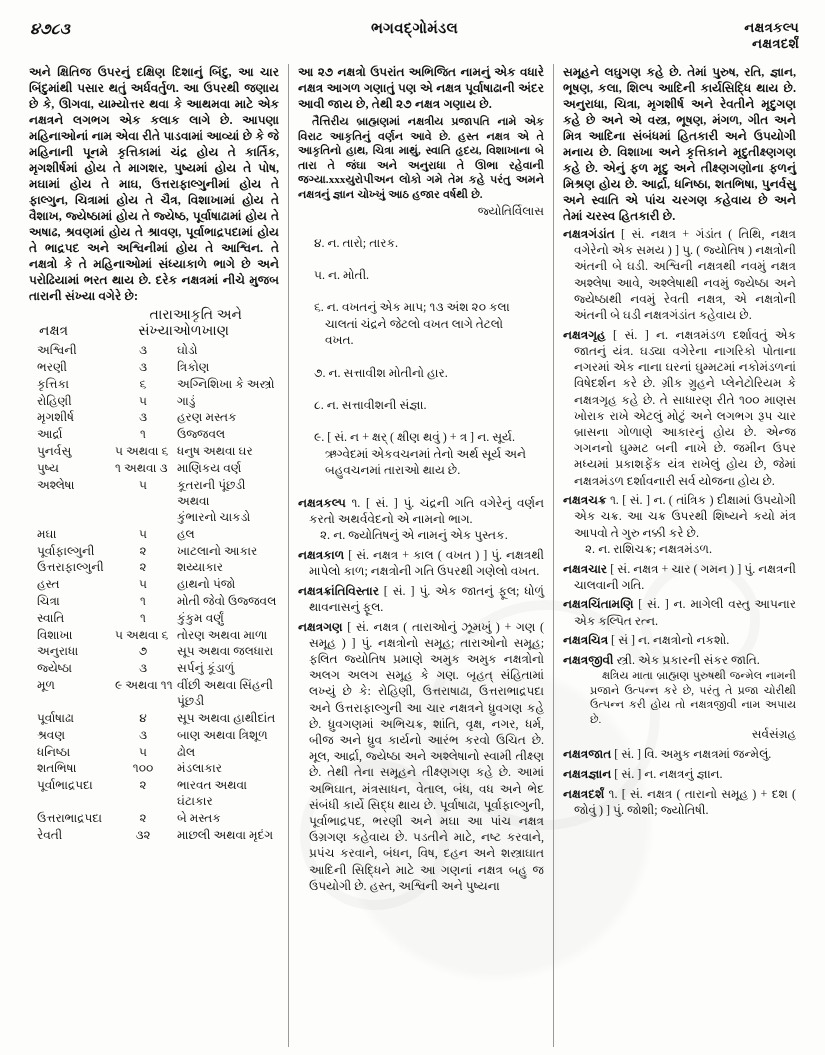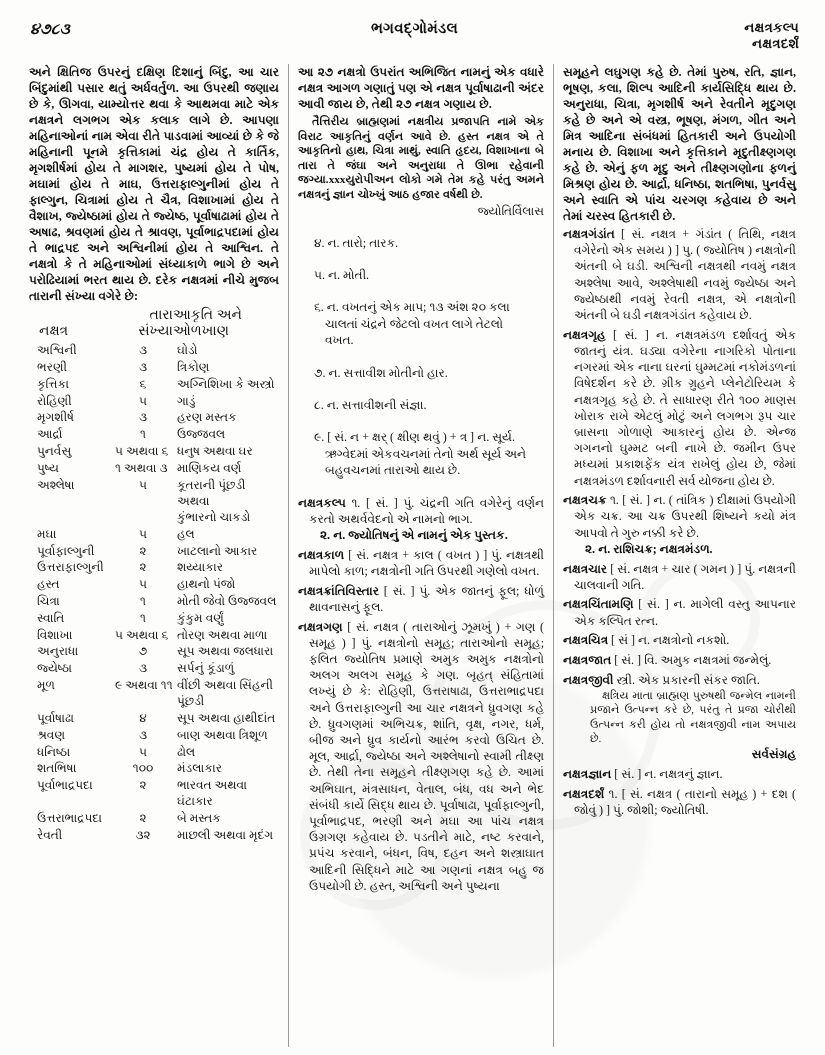--- a/index.html
+++ b/index.html
@@ -127,21 +127,20 @@
     padding-left: 11px;
     text-indent: -11px;
   }
   .hw {
     font-weight: bold;
   }
   .sense {
     display: block;
     padding-left: 11px;
     text-indent: 0;
-    font-weight: bold;
   }
   .subnote {
     display: block;
     font-size: 11.1px;
     line-height: 14.4px;
     padding-left: 16px;
     text-indent: 12px;
     text-align: justify;
   }
   .numline {
@@ -338,21 +337,21 @@
 
     <div class="col col-3">
       <p class="para">સમૂહને લઘુગણ કહે છે. તેમાં પુરુષ, રતિ, જ્ઞાન, ભૂષણ, કલા, શિલ્પ આદિની કાર્યસિદ્ધિ થાય છે. અનુરાધા, ચિત્રા, મૃગશીર્ષ અને રેવતીને મૃદુગણ કહે છે અને એ વસ્ત્ર, ભૂષણ, મંગળ, ગીત અને મિત્ર આદિના સંબંધમાં હિતકારી અને ઉપયોગી મનાય છે. વિશાખા અને કૃત્તિકાને મૃદુતીક્ષ્ણગણ કહે છે. એનું ફળ મૃદુ અને તીક્ષ્ણગણોના ફળનું મિશ્રણ હોય છે. આર્દ્રા, ધનિષ્ઠા, શતભિષા, પુનર્વસુ અને સ્વાતિ એ પાંચ ચરગણ કહેવાય છે અને તેમાં ચરસ્વ હિતકારી છે.</p>
       <div>
           <p class="entry"><span class="hw">નક્ષત્રગંડાંત</span><span> [ સં. નક્ષત્ર + ગંડાંત ( તિથિ, નક્ષત્ર વગેરેનો એક સમય ) ] પુ. ( જ્યોતિષ ) નક્ષત્રોની અંતની બે ઘડી. અશ્વિની નક્ષત્રથી નવમું નક્ષત્ર અશ્લેષા આવે, અશ્લેષાથી નવમું જ્યેષ્ઠા અને જ્યેષ્ઠાથી નવમું રેવતી નક્ષત્ર, એ નક્ષત્રોની અંતની બે ઘડી નક્ષત્રગંડાંત કહેવાય છે.</span></p>
           <p class="entry"><span class="hw">નક્ષત્રગૃહ</span><span> [ સં. ] ન. નક્ષત્રમંડળ દર્શાવતું એક જાતનું યંત્ર. ઘડ્યા વગેરેના નાગરિકો પોતાના નગરમાં એક નાના ઘરનાં ઘુમ્મટમાં નકોમંડળનાં વિષેદર્શન કરે છે. ગ્રીક ગ્રુહને પ્લેનેટોરિયમ કે નક્ષત્રગૃહ કહે છે. તે સાધારણ રીતે ૧૦૦ માણસ ખોરાક રાખે એટલું મોટું અને લગભગ રૂપ ચાર બ્રાસના ગોળાણે આકારનું હોય છે. એન્જ ગગનનો ઘુમ્મટ બની નાખે છે. જમીન ઉપર મધ્યમાં પ્રકાશફેંક યંત્ર રાખેલું હોય છે, જેમાં નક્ષત્રમંડળ દર્શાવનારી સર્વ યોજના હોય છે.</span></p>
           <p class="entry"><span class="hw">નક્ષત્રચક્ર</span><span> ૧. [ સં. ] ન. ( તાંત્રિક ) દીક્ષામાં ઉપયોગી એક ચક્ર. આ ચક્ર ઉપરથી શિષ્યને કયો મંત્ર આપવો તે ગુરુ નક્કી કરે છે.</span><span class="sense">૨. ન. રાશિચક્ર; નક્ષત્રમંડળ.</span></p>
           <p class="entry"><span class="hw">નક્ષત્રચાર</span><span> [ સં. નક્ષત્ર + ચાર ( ગમન ) ] પું. નક્ષત્રની ચાલવાની ગતિ.</span></p>
           <p class="entry"><span class="hw">નક્ષત્રચિંતામણિ</span><span> [ સં. ] ન. માગેલી વસ્તુ આપનાર એક કલ્પિત રત્ન.</span></p>
           <p class="entry"><span class="hw">નક્ષત્રચિત્ર</span><span> [ સં ] ન. નક્ષત્રોનો નકશો.</span></p>
+          <p class="entry"><span class="hw">નક્ષત્રજીવી</span><span> સ્ત્રી. એક પ્રકારની સંકર જાતિ.</span><span class="subnote">ક્ષત્રિય માતા બ્રાહ્મણ પુરુષથી જન્મેલ નામની પ્રજાને ઉત્પન્ન કરે છે, પરંતુ તે પ્રજા ચોરીથી ઉત્પન્ન કરી હોય તો નક્ષત્રજીવી નામ અપાય છે.</span><span class="sense attrib">સર્વસંગ્રહ</span></p>
           <p class="entry"><span class="hw">નક્ષત્રજાત</span><span> [ સં. ] વિ. અમુક નક્ષત્રમાં જન્મેલું.</span></p>
-          <p class="entry"><span class="hw">નક્ષત્રજીવી</span><span> સ્ત્રી. એક પ્રકારની સંકર જાતિ.</span><span class="subnote">ક્ષત્રિય માતા બ્રાહ્મણ પુરુષથી જન્મેલ નામની પ્રજાને ઉત્પન્ન કરે છે, પરંતુ તે પ્રજા ચોરીથી ઉત્પન્ન કરી હોય તો નક્ષત્રજીવી નામ અપાય છે.</span><span class="sense attrib">સર્વસંગ્રહ</span></p>
           <p class="entry"><span class="hw">નક્ષત્રજ્ઞાન</span><span> [ સં. ] ન. નક્ષત્રનું જ્ઞાન.</span></p>
           <p class="entry"><span class="hw">નક્ષત્રદર્શં</span><span> ૧. [ સં. નક્ષત્ર ( તારાનો સમૂહ ) + દશ ( જોવું ) ] પું. જોશી; જ્યોતિષી.</span></p>
         </div>
     </div>
 
   </div>
 </div>
 
 </body></html>

